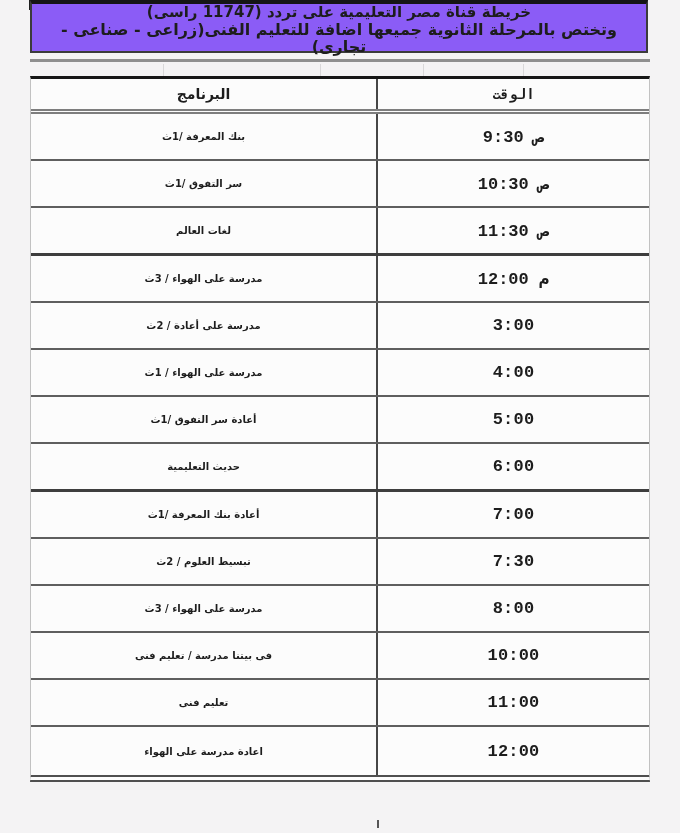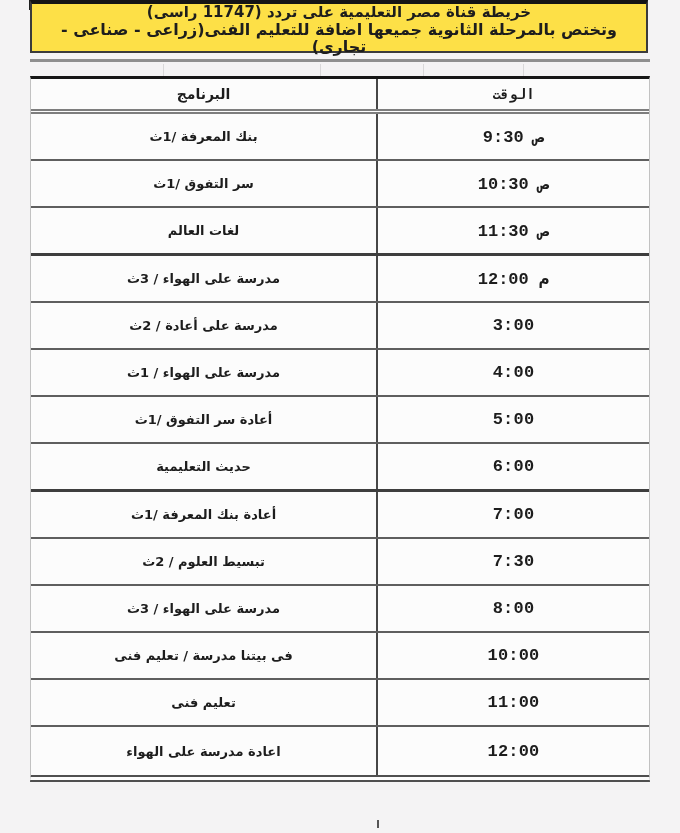--- a/index.html
+++ b/index.html
@@ -9,21 +9,21 @@
     font-family:"DejaVu Sans", sans-serif;
     color:#1d1d1d;
     position:relative;
     overflow:hidden;
   }
   .sheet{position:absolute;inset:0;}
 
   
   .title-box{
     position:absolute;left:30px;top:0;width:618px;height:53px;
-    background:#fde047;
+    background:#8b5cf6;
     border:2px solid #3b3b3b;border-top:4px solid #151515;
     box-sizing:border-box;
     display:flex;flex-direction:column;justify-content:space-evenly;
     text-align:center;
   }
   .title-line1{font-size:15px;font-weight:bold;direction:rtl;line-height:1.1;}
   .title-line2{font-size:16px;font-weight:bold;direction:rtl;line-height:1.1;}
   .corner-mark{position:absolute;left:29px;top:0;width:12px;height:10px;background:#1f1f1f;}
   .title-underline{position:absolute;left:30px;top:59px;width:620px;height:3px;background:#8f8f8f;}
 
@@ -52,21 +52,21 @@
   }
   .row.heavy{border-bottom:3px solid #3e3e3e;}
   .row:last-child{border-bottom:none;}
   .cell{
     display:flex;align-items:center;justify-content:center;
     box-sizing:border-box;
   }
   .c-program{width:347px;border-right:2px solid #474747;}
   .c-time{flex:1;font-family:Liberation Mono, monospace;}
   .hrow .cell{font-size:14px;font-weight:bold;direction:rtl;}
-  .program{font-size:13px;font-weight:bold;direction:rtl;text-align:center;padding:0 8px;}
+  .program{font-size:10px;font-weight:bold;direction:rtl;text-align:center;padding:0 8px;}
   .time{font-size:17px;font-weight:bold;direction:ltr;letter-spacing:.2px;}
   .divider-tail{position:absolute;left:377px;width:2px;height:8px;background:#565656;}
 </style>
 </head>
 <body>
 
 <div class="sheet">
 
   <div class="corner-mark"></div>
 

